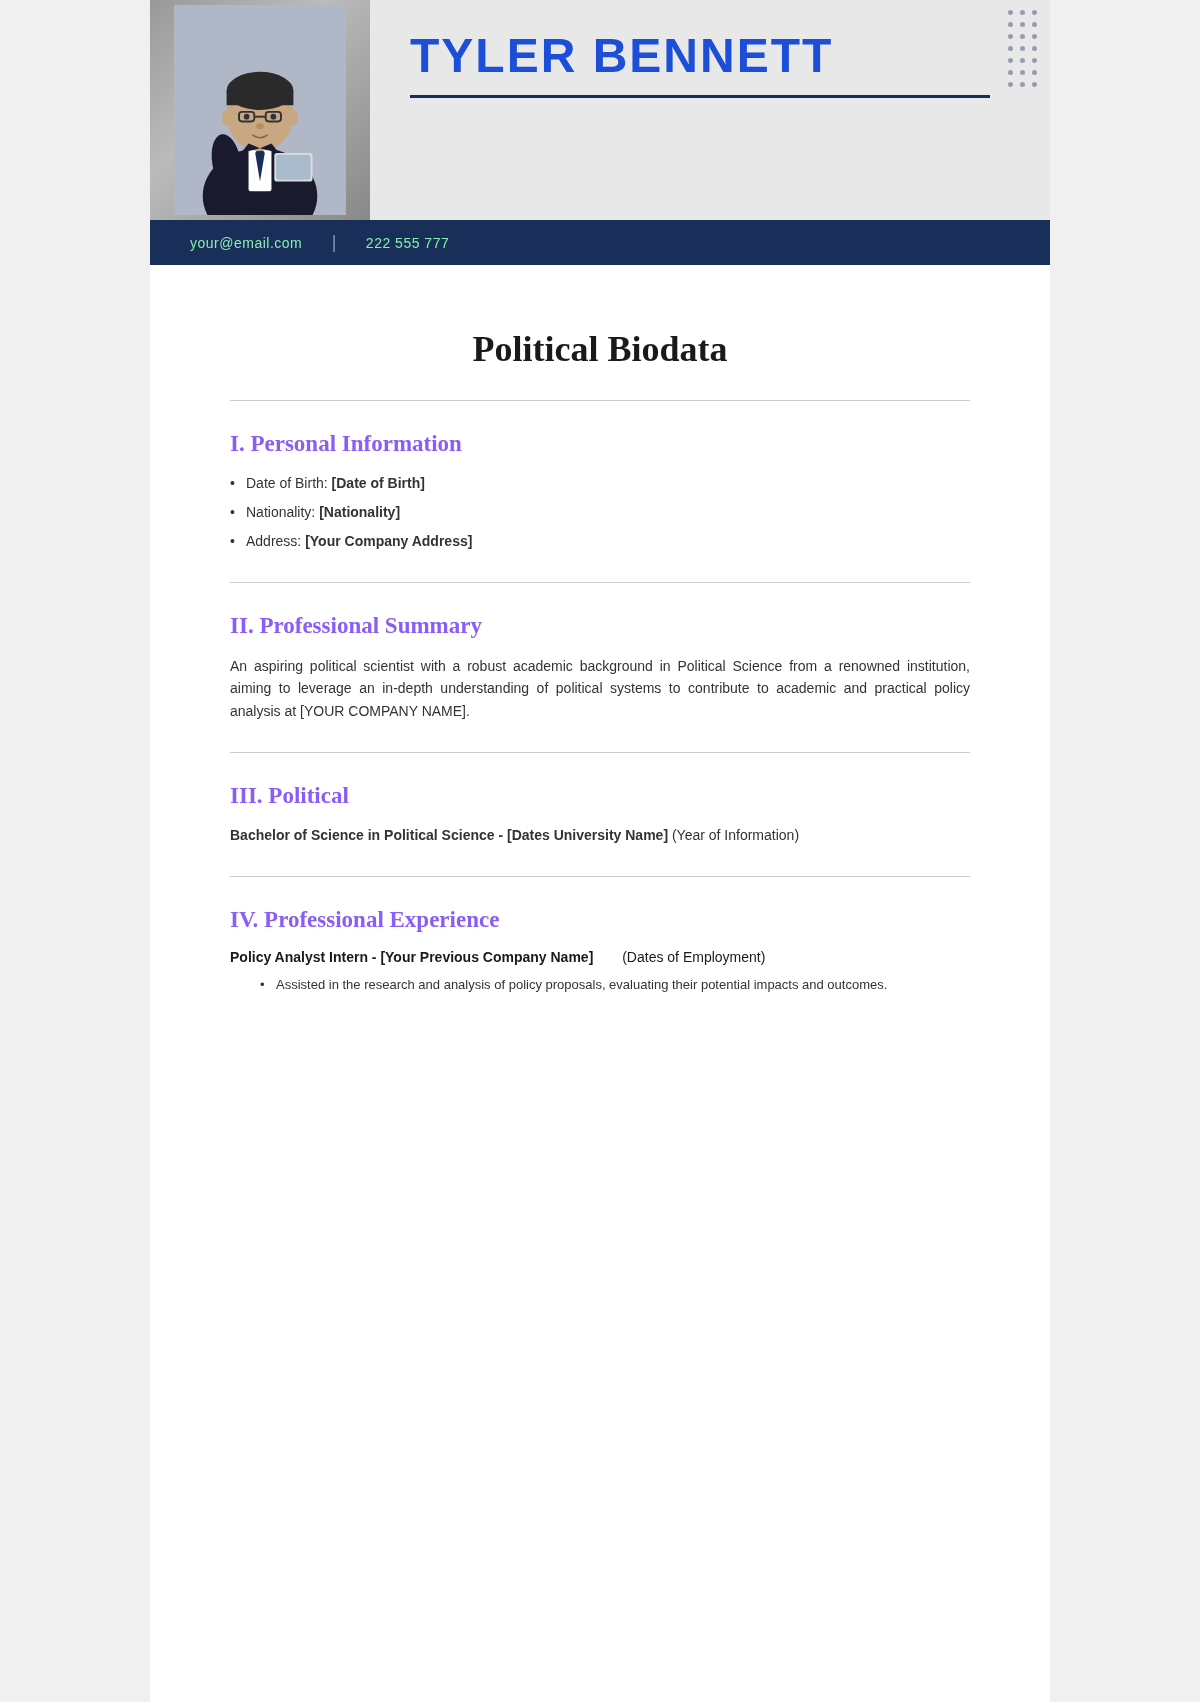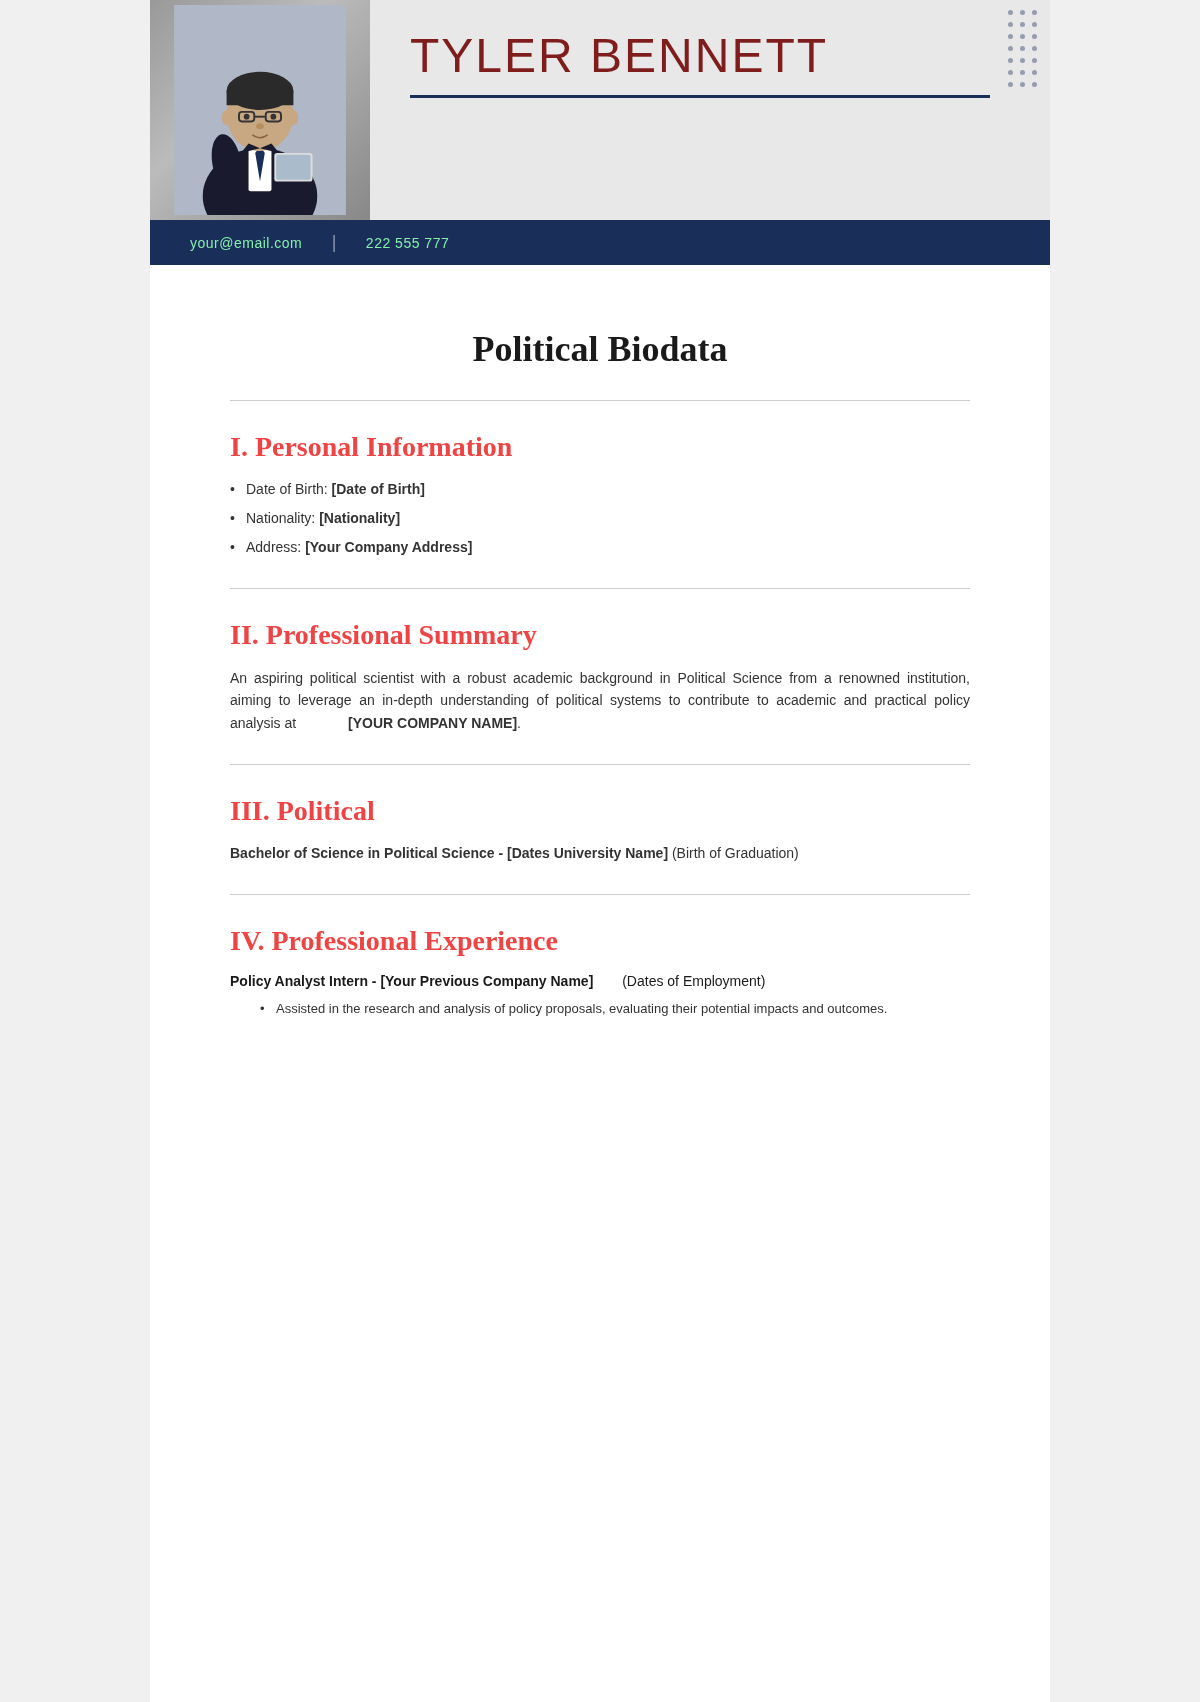--- a/index.html
+++ b/index.html
@@ -59,22 +59,22 @@
       flex: 1;
       display: flex;
       flex-direction: column;
       justify-content: flex-start;
       padding: 30px 60px 0 40px;
     }
 
     .header-name {
       font-family: 'Arial', sans-serif;
       font-size: 48px;
-      font-weight: 400;
-      color: #7f1d1d;
+      font-weight: 700;
+      color: #1d4ed8;
       letter-spacing: 2px;
       text-transform: uppercase;
       line-height: 1.1;
       margin-bottom: 12px;
     }
 
     .header-divider {
       height: 3px;
       background: #1a2e5a;
       margin-bottom: 0;
@@ -140,23 +140,23 @@
       border-top: 1px solid #cccccc;
       margin: 30px 0;
     }
 
     .section {
       margin-bottom: 10px;
     }
 
     .section-title {
       font-family: 'Georgia', serif;
-      font-size: 28px;
-      font-weight: bold;
-      color: #ef4444;
+      font-size: 23px;
+      font-weight: bold;
+      color: #8b5cf6;
       margin-bottom: 16px;
       margin-top: 28px;
     }
 
     .bullet-list {
       list-style: none;
       padding: 0;
       margin: 0;
     }
 
@@ -183,22 +183,21 @@
 
     .section-body {
       font-family: 'Arial', sans-serif;
       font-size: 14px;
       color: #333333;
       line-height: 1.6;
       text-align: justify;
     }
 
     .section-body .bold {
-      font-weight: bold;
-      margin-left: 48px;
+      font-weight: normal;
     }
 
     .education-entry {
       font-family: 'Arial', sans-serif;
       font-size: 14px;
       color: #333333;
       line-height: 1.5;
     }
 
     .education-entry .bold {
@@ -357,21 +356,21 @@
       <p class="section-body">
         An aspiring political scientist with a robust academic background in Political Science from a renowned institution, aiming to leverage an in-depth understanding of political systems to contribute to academic and practical policy analysis at <span class="bold">[YOUR COMPANY NAME]</span>.
       </p>
     </div>
 
     <hr class="section-divider">
 
     <div class="section">
       <h2 class="section-title">III. Political</h2>
       <p class="education-entry">
-        <span class="bold">Bachelor of Science in Political Science - [Dates University Name]</span><span class="normal"> (Birth of Graduation)</span>
+        <span class="bold">Bachelor of Science in Political Science - [Dates University Name]</span><span class="normal"> (Year of Information)</span>
       </p>
     </div>
 
     <hr class="section-divider">
 
     <div class="section">
       <h2 class="section-title">IV. Professional Experience</h2>
       <p class="experience-title">
         <span class="bold">Policy Analyst Intern - [Your Previous Company Name]</span><span class="normal"> (Dates of Employment)</span>
       </p>

